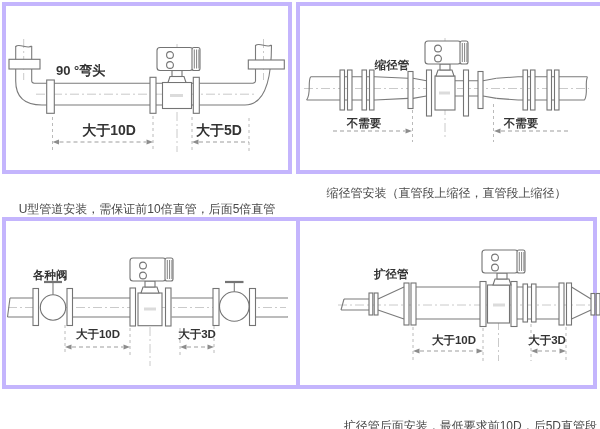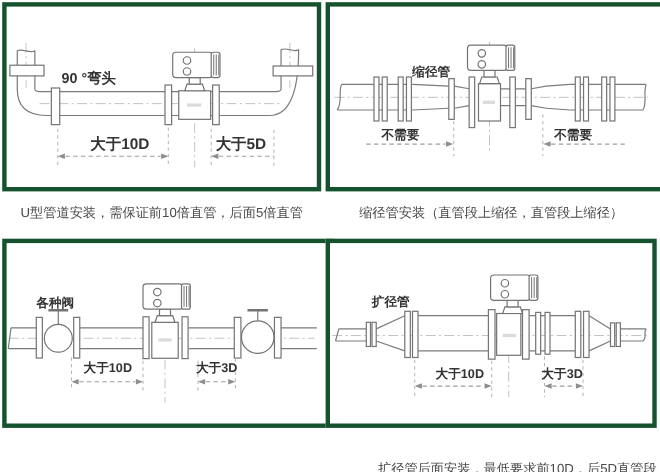--- a/index.html
+++ b/index.html
@@ -1,23 +1,23 @@
 <!DOCTYPE html>
 <html><head>
 <meta charset="utf-8">
 <style>
   html,body{margin:0;padding:0;}
   body{width:600px;height:429px;background:#fff;position:relative;font-family:"Liberation Sans",sans-serif;overflow:hidden;}
-  .panel{position:absolute;background:#fff;border:4px solid #14532d;box-sizing:border-box;}
+  .panel{position:absolute;background:#fff;border:4px solid #c4b5fd;box-sizing:border-box;}
   #p1{left:2px;top:2px;width:290px;height:172px;}
   #p2{left:296px;top:2px;width:324px;height:172px;}
   #p3{left:2px;top:217px;width:302px;height:172px;}
-  #p4{left:296px;top:217px;width:301px;height:172px;}
+  #p4{left:296px;top:217px;width:301px;height:172px;padding-left:36px;}
   .caption{position:absolute;text-align:center;color:#484848;font-size:12px;font-weight:400;line-height:16px;}
-  #c1{left:2px;top:185px;width:290px;}
+  #c1{left:2px;top:201px;width:290px;}
   #c2{left:296px;top:185px;width:301px;}
   #c3{left:2px;top:392px;width:290px;}
   #c4{left:296px;top:418px;width:301px;text-align:right;}
   svg{display:block;}
   .pipe{stroke:#7b7b7b;stroke-width:1.1;fill:none;}
   .part{stroke:#747474;stroke-width:1.1;fill:#fff;}
   .cl{stroke:#bcbcbc;stroke-width:0.8;fill:none;stroke-dasharray:9 3 2 3;}
   .dim{stroke:#9d9d9d;stroke-width:1;fill:none;stroke-dasharray:4 3;}
   .ext{stroke:#b2b2b2;stroke-width:0.9;fill:none;stroke-dasharray:3 3;}
   .arr{fill:#8d8d8d;stroke:none;}

